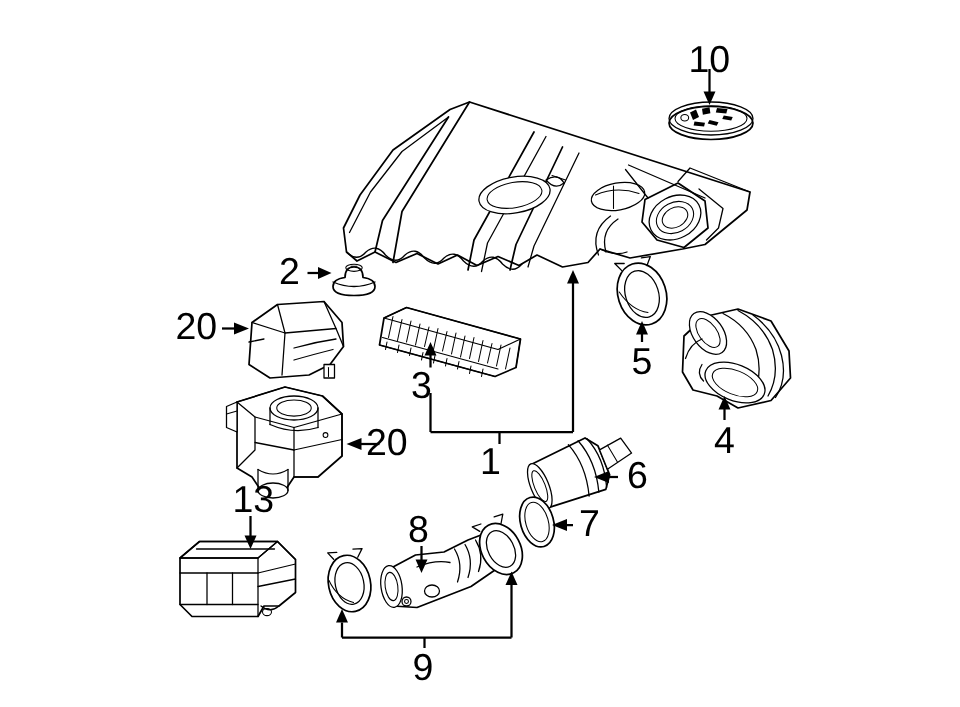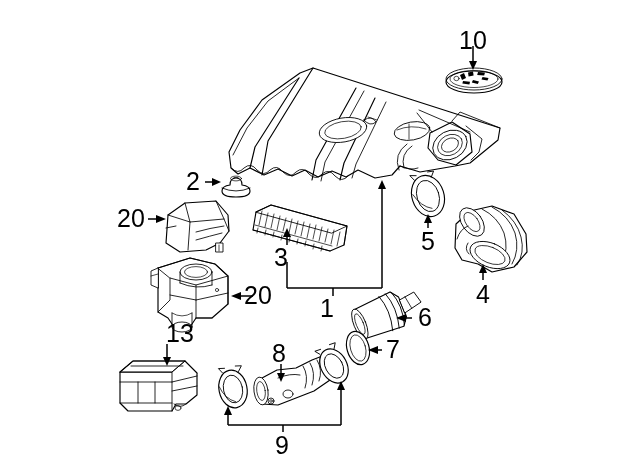--- a/index.html
+++ b/index.html
@@ -554,15 +554,15 @@
   <div class="callout-num" style="left:272px; top:341px;">8</div>
 
   <div class="callout-num" style="left:275px; top:433px;">9</div>
 
   <div class="callout-num" style="left:459px; top:28px;">10</div>
 
   <div class="callout-num" style="left:244px; top:283px;">20</div>
 
   <div class="callout-num" style="left:117px; top:206px;">20</div>
 
-  <div class="callout-num" style="left:166px; top:321px;">13</div>
+  <div class="callout-num" style="left:155px; top:321px;">13</div>
 
 </div>
 
 </body></html>

